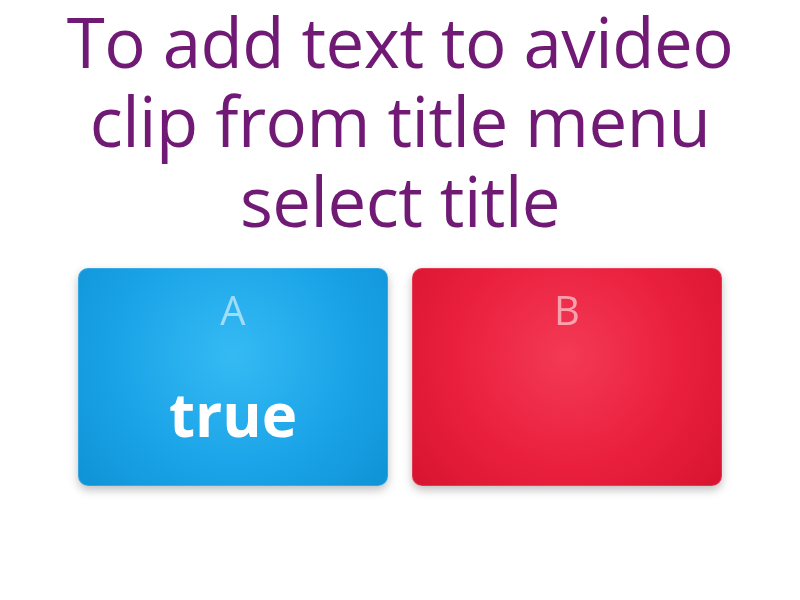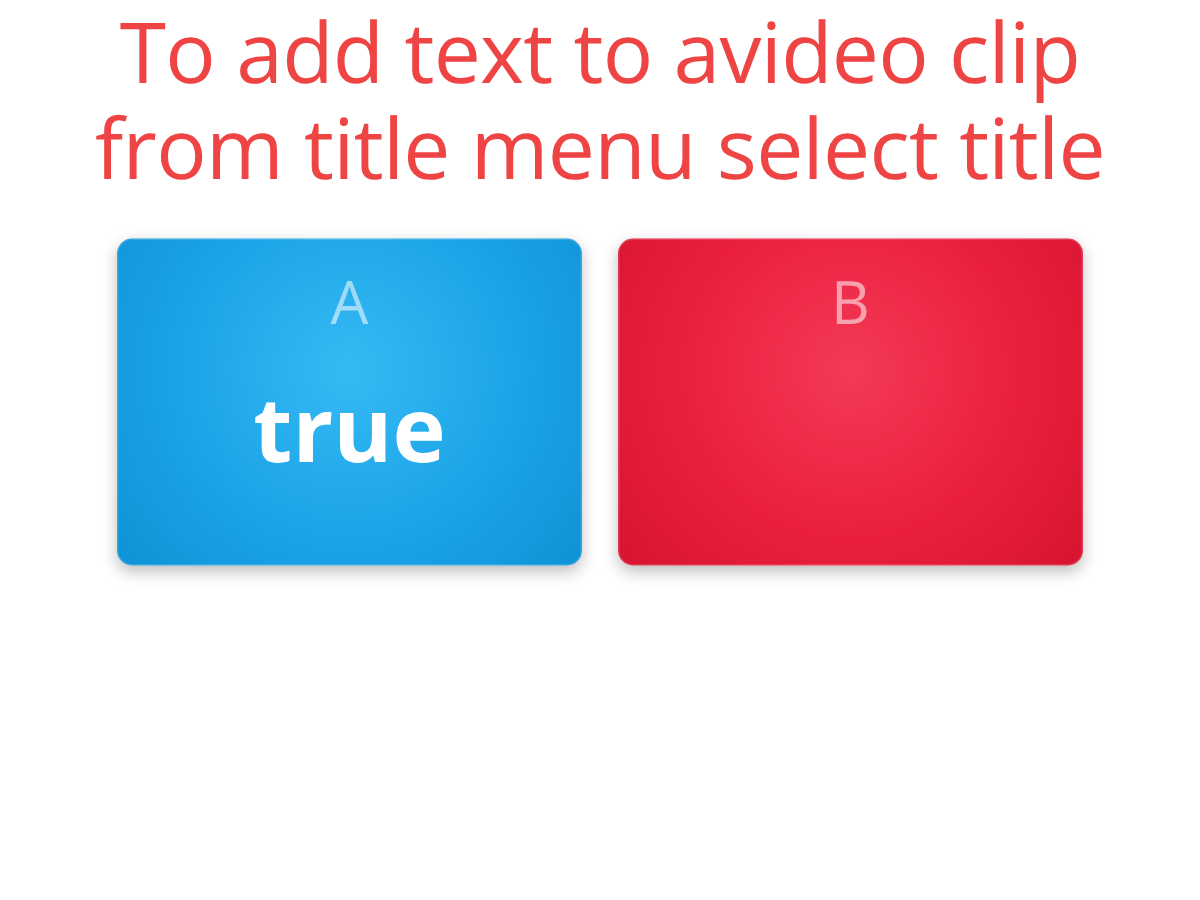--- a/index.html
+++ b/index.html
@@ -8,23 +8,23 @@
       height: 600px;
       background: #ffffff;
       font-family: "Open Sans", "Segoe UI", Arial, sans-serif;
       display: flex;
       flex-direction: column;
       align-items: center;
       overflow: hidden;
     }
     .question {
       text-align: center;
-      font-size: 56px;
+      font-size: 69px;
       line-height: 1.15;
-      color: #ef4444;
+      color: #701a75;
       font-weight: 400;
       padding: 0 30px;
       margin-top: 2px;
       letter-spacing: -0.5px;
     }
     .answers {
       display: flex;
       gap: 24px;
       margin-top: 28px;
     }
@@ -48,21 +48,21 @@
     }
     .card-letter {
       font-size: 40px;
       font-weight: 400;
       margin-top: 14px;
       color: rgba(255,255,255,0.55);
     }
     .card-text {
       font-size: 60px;
       font-weight: 700;
-      margin-top: 16px;
+      margin-top: 36px;
       color: #fff;
     }
   </style>
 </head>
 <body>
 
 <div class="question">To add text to avideo clip from title menu select title</div>
 
 <div class="answers">
   <div class="card card-blue">

